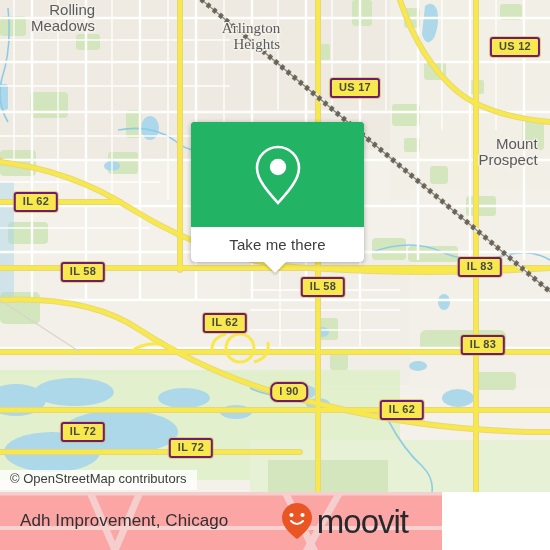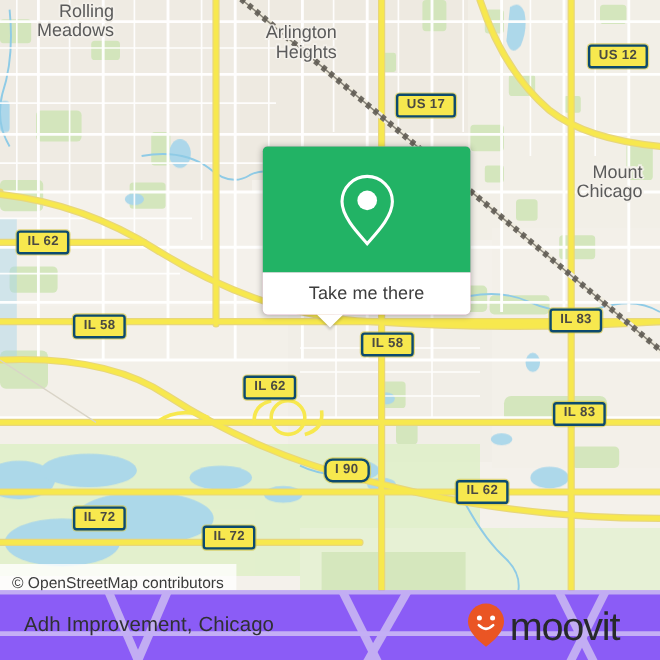--- a/index.html
+++ b/index.html
@@ -15,21 +15,21 @@
     position:absolute;left:0;top:0;width:550px;height:492px;
     background:#f4f1eb;
     overflow:hidden;
   }
   .map-canvas{position:absolute;left:0;top:0;width:550px;height:492px;}
 
   
   .shield{
     position:absolute;
     background:#f7e84e;
-    border:2px solid #0c4a6e;
+    border:2px solid #701a75;
     border-radius:3px;
     color:#4a4a42;
     font-size:11px;
     font-weight:bold;
     letter-spacing:.3px;
     padding:1px 7px 2px 7px;
     line-height:13px;
     white-space:nowrap;
     box-shadow:0 0 0 1px rgba(210,195,60,.65);
     transform:translate(-50%,-50%);
@@ -48,22 +48,21 @@
       1.5px 0 #f4f1eb,-1.5px 0 #f4f1eb,0 1.5px #f4f1eb,0 -1.5px #f4f1eb,
       1px 1px #f4f1eb,-1px -1px #f4f1eb,1px -1px #f4f1eb,-1px 1px #f4f1eb;
     pointer-events:none;
   }
 
   
   .popup{
     position:absolute;left:191px;top:122px;width:173px;
     border-radius:4px;
     box-shadow:0 1px 5px rgba(0,0,0,.30);
-    background:#f9a8d4;
-    margin-left:28px;
+    background:#8b5cf6;
   }
   .popup-top{
     height:105px;
     background:#22b365;
     border-radius:4px 4px 0 0;
     display:flex;align-items:center;justify-content:center;
   }
   .popup-bottom{
     height:35px;
     background:#ffffff;
@@ -79,30 +78,30 @@
     border-left:11px solid transparent;
     border-right:11px solid transparent;
     border-top:11px solid #ffffff;
     filter:drop-shadow(0 2px 1px rgba(0,0,0,.18));
   }
 
   
   .attrib{
     position:absolute;left:0;top:470px;
     background:rgba(255,255,255,.80);
-    padding:8px 10px 4px 10px;
+    padding:1px 10px 4px 10px;
     font-size:13px;color:#3b3b3b;
     line-height:15px;
     white-space:nowrap;
   }
 
   
   .footer{
-    position:absolute;left:0;top:492px;width:550px;height:58px;
-    background:#8b5cf6;overflow:hidden;
+    position:absolute;left:0;top:492px;width:442px;height:58px;
+    background:#fca5a5;overflow:hidden;
   }
   .footer-watermark{position:absolute;left:0;top:-60px;width:550px;height:120px;opacity:.55;}
   .footer-title{
     position:absolute;left:20px;top:50%;transform:translateY(-50%);
     font-size:17px;color:#2f3032;letter-spacing:.1px;white-space:nowrap;
   }
   .brand{
     position:absolute;right:34px;top:50%;transform:translateY(-50%);
     display:flex;align-items:center;gap:4px;
   }
@@ -275,24 +274,24 @@
       </g>
 
       <path d="M190 -10 L560 300" stroke="url(#rail)" stroke-width="5" fill="none"></path>
       <path d="M190 -10 L560 300" stroke="#5d594f" stroke-width="1.2" fill="none" opacity=".7"></path>
 
       <path d="M0 300 L80 352" stroke="#d9d4c7" stroke-width="1.2" fill="none"></path>
     </svg>
 
     <div class="place" style="left:63px;top:18px;">Rolling
 Meadows</div>
-    <div class="place" style="left:251px;top:36px;">Arlington
+    <div class="place" style="left:251px;top:36px;font-family:Liberation Serif, serif;">Arlington
 Heights</div>
     <div class="place" style="left:508px;top:152px;">Mount
-Chicago</div>
+Prospect</div>
 
     <div class="shield" style="left:515px;top:47px;">US 12</div>
     <div class="shield" style="left:355px;top:88px;">US 17</div>
     <div class="shield" style="left:36px;top:202px;">IL 62</div>
     <div class="shield" style="left:83px;top:272px;">IL 58</div>
     <div class="shield" style="left:480px;top:267px;">IL 83</div>
     <div class="shield" style="left:323px;top:287px;">IL 58</div>
     <div class="shield" style="left:225px;top:323px;">IL 62</div>
     <div class="shield" style="left:483px;top:345px;">IL 83</div>
     <div class="shield" style="left:289px;top:392px;border-radius:7px;">I 90</div>

